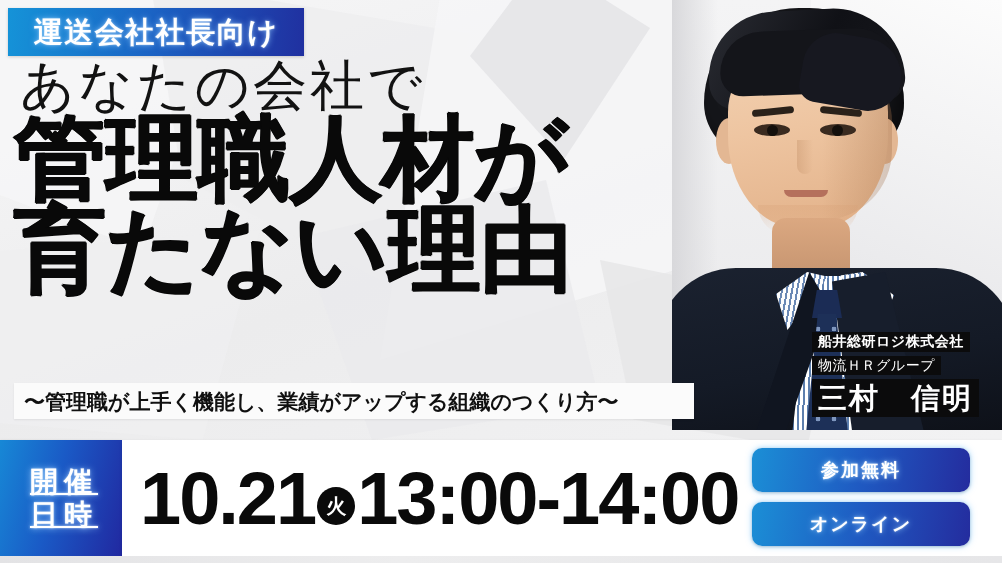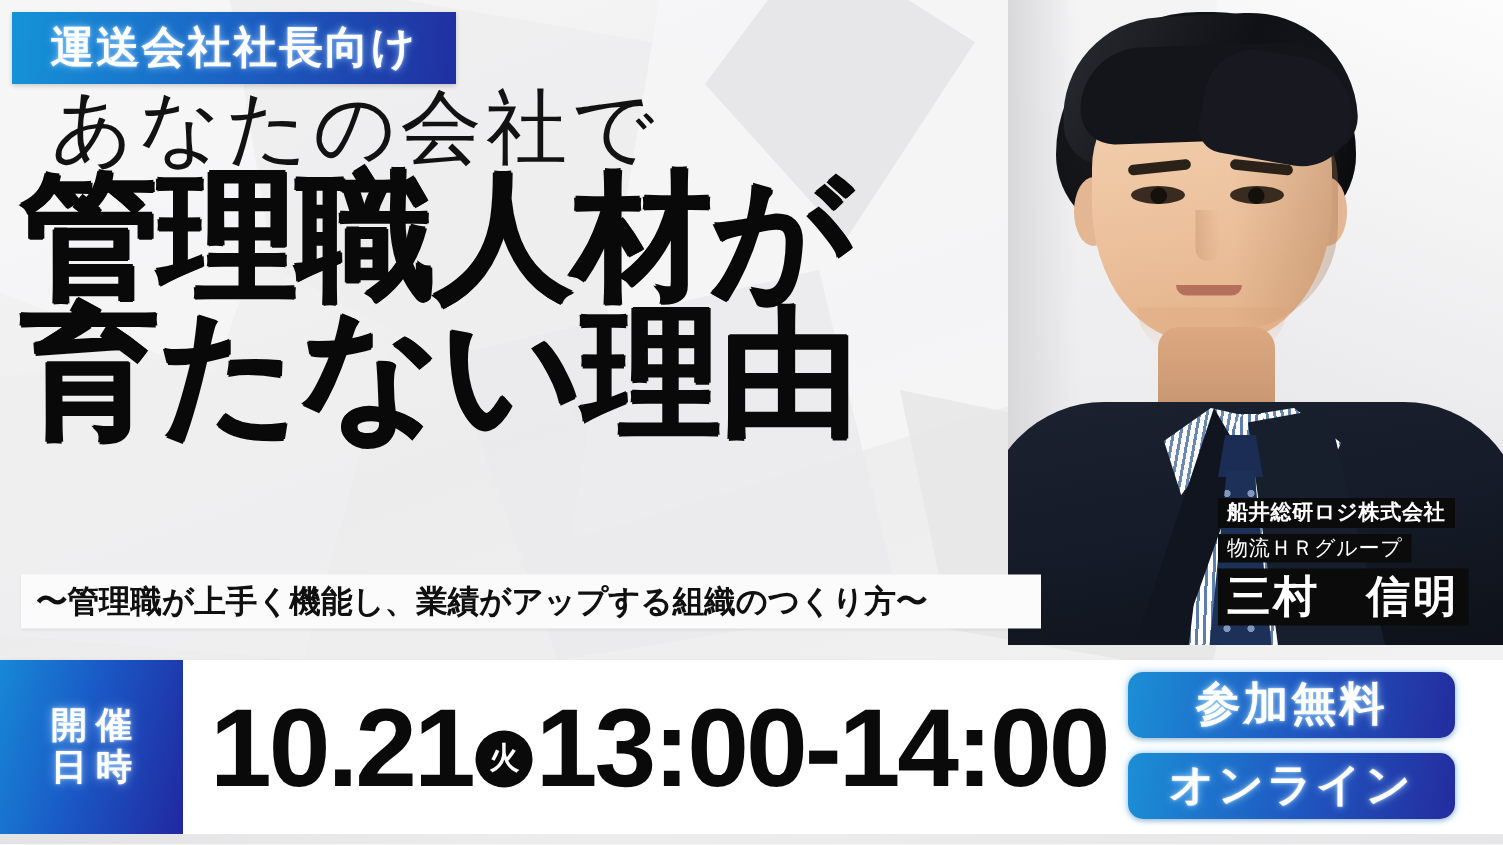--- a/index.html
+++ b/index.html
@@ -47,21 +47,21 @@
   .badge-text{
     color:#ffffff;font-size:29px;font-weight:700;letter-spacing:1.5px;
     line-height:1;
     text-shadow:0 0 6px rgba(140,200,255,.85),0 0 2px rgba(255,255,255,.6);
   }
 
   
   .headline{position:absolute;left:14px;top:58px;width:700px;}
   .h-line1{
     font-size:54px;font-weight:500;color:#121212;line-height:1.0;
-    letter-spacing:3px;margin:0 0 2px 20px;
+    letter-spacing:3px;margin:0 0 2px 6px;
   }
   .h-big{
     font-size:92px;font-weight:900;color:#090909;line-height:.96;
     letter-spacing:0px;margin:0;
     text-shadow:1px 0 0 #090909,-1px 0 0 #090909,0 1px 0 #090909,0 -1px 0 #090909;
   }
   .h-big.l2{margin-top:3px;}
 
   
   .subtitle-band{
@@ -201,23 +201,24 @@
   .bottom{
     position:absolute;left:0;top:440px;width:1002px;height:116px;
   }
   .date-tag{
     position:absolute;left:0;top:0;width:122px;height:116px;
     background:linear-gradient(105deg,#1788d6 0%,#1a5ac6 45%,#2128a0 100%);
     display:flex;flex-direction:column;align-items:center;justify-content:center;
     box-shadow:0 1px 3px rgba(0,0,0,.2);
   }
   .date-tag span{
-    color:#ffffff;font-size:24px;font-weight:700;letter-spacing:6px;
+    color:#ffffff;font-size:28px;font-weight:700;letter-spacing:6px;
     line-height:1.18;text-indent:6px;
     text-shadow:0 0 7px rgba(150,205,255,.9),0 0 2px rgba(255,255,255,.7);
+    text-decoration:underline;
   }
   .white-bar{
     position:absolute;left:122px;top:0;width:880px;height:116px;
     background:#ffffff;box-shadow:0 1px 3px rgba(0,0,0,.10);
   }
   .datetime{
     position:absolute;left:140px;top:0;height:117px;
     display:flex;align-items:center;
     font-size:74px;font-weight:900;color:#0a0a0a;letter-spacing:-2px;
     line-height:1;
@@ -232,21 +233,21 @@
     position:absolute;left:752px;top:8px;width:218px;
     display:flex;flex-direction:column;gap:10px;
   }
   .pill{
     height:44px;border-radius:10px;
     background:linear-gradient(100deg,#1b8fd6 0%,#1f5ac2 50%,#242c9e 100%);
     display:flex;align-items:center;justify-content:center;
     box-shadow:0 0 6px rgba(80,180,255,.55),0 1px 3px rgba(0,0,0,.22);
   }
   .pill span{
-    color:#ffffff;font-size:30px;font-weight:700;letter-spacing:2px;line-height:1;
+    color:#ffffff;font-size:18px;font-weight:700;letter-spacing:2px;line-height:1;
     text-shadow:0 0 6px rgba(150,210,255,.9),0 0 2px rgba(255,255,255,.6);
   }
   .footer-strip{
     position:absolute;left:0;top:556px;width:1002px;height:7px;
     background:linear-gradient(90deg,#e3e3e5 0%,#ededee 40%,#e6e6e8 100%);
   }
 </style>
 </head>
 <body>
 

